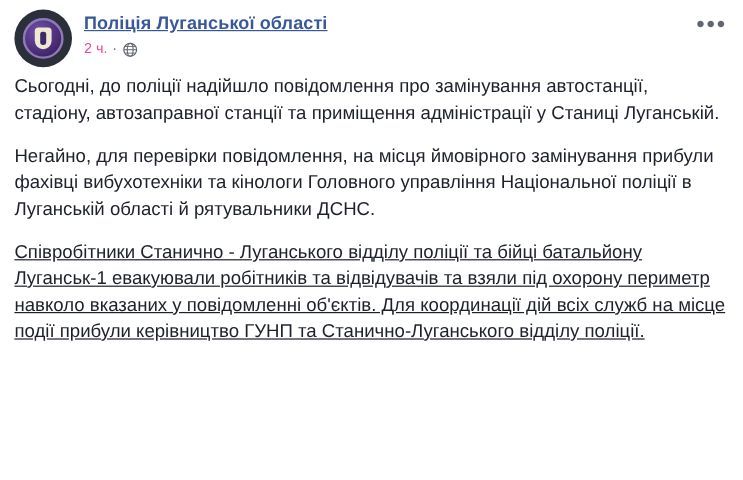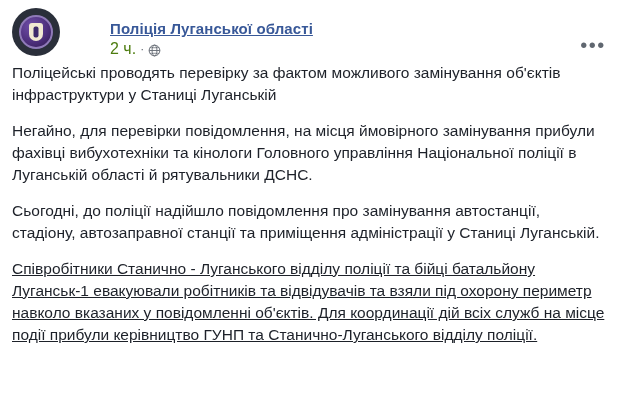--- a/index.html
+++ b/index.html
@@ -16,25 +16,24 @@
   }
   .post {
     width: 619px;
     height: 400px;
     box-sizing: border-box;
     background: #ffffff;
     position: relative;
   }
   .post-header {
     display: flex;
-    align-items: flex-end;
+    align-items: flex-start;
     padding: 8px 12px 2px 12px;
     box-sizing: border-box;
     height: 58px;
-    gap: 40px;
   }
   .avatar-wrap {
     width: 48px;
     height: 48px;
     flex: 0 0 48px;
     margin-right: 10px;
     position: relative;
   }
   .avatar {
     width: 48px;
@@ -92,22 +91,22 @@
   }
   .meta-row {
     display: flex;
     align-items: center;
     margin-top: 3px;
     color: #616770;
     font-size: 12px;
     line-height: 14px;
   }
   .meta-time {
-    color: #4d7c0f;
-    font-size: 16px;
+    color: #ec4899;
+    font-size: 12px;
   }
   .meta-dot {
     margin: 0 4px;
     color: #616770;
     font-size: 12px;
   }
   .globe-icon {
     display: inline-block;
     width: 13px;
     height: 13px;
@@ -175,19 +174,18 @@
           </svg>
         </span>
       </div>
     </div>
 
     <div class="menu-button">•••</div>
 
   </div>
 
   <div class="post-body">
-    <p class="para">Поліцейські проводять перевірку за фактом можливого замінування об'єктів інфраструктури у Станиці Луганській</p>
+    <p class="para">Сьогодні, до поліції надійшло повідомлення про замінування автостанції, стадіону, автозаправної станції та приміщення адміністрації у Станиці Луганській.</p>
     <p class="para">Негайно, для перевірки повідомлення, на місця ймовірного замінування прибули фахівці вибухотехніки та кінологи Головного управління Національної поліції в Луганській області й рятувальники ДСНС.</p>
-    <p class="para">Сьогодні, до поліції надійшло повідомлення про замінування автостанції, стадіону, автозаправної станції та приміщення адміністрації у Станиці Луганській.</p>
     <p class="para">Співробітники Станично - Луганського відділу поліції та бійці батальйону Луганськ-1 евакуювали робітників та відвідувачів та взяли під охорону периметр навколо вказаних у повідомленні об'єктів. Для координації дій всіх служб на місце події прибули керівництво ГУНП та Станично-Луганського відділу поліції.</p>
   </div>
 
 </div>
 
 </body></html>

